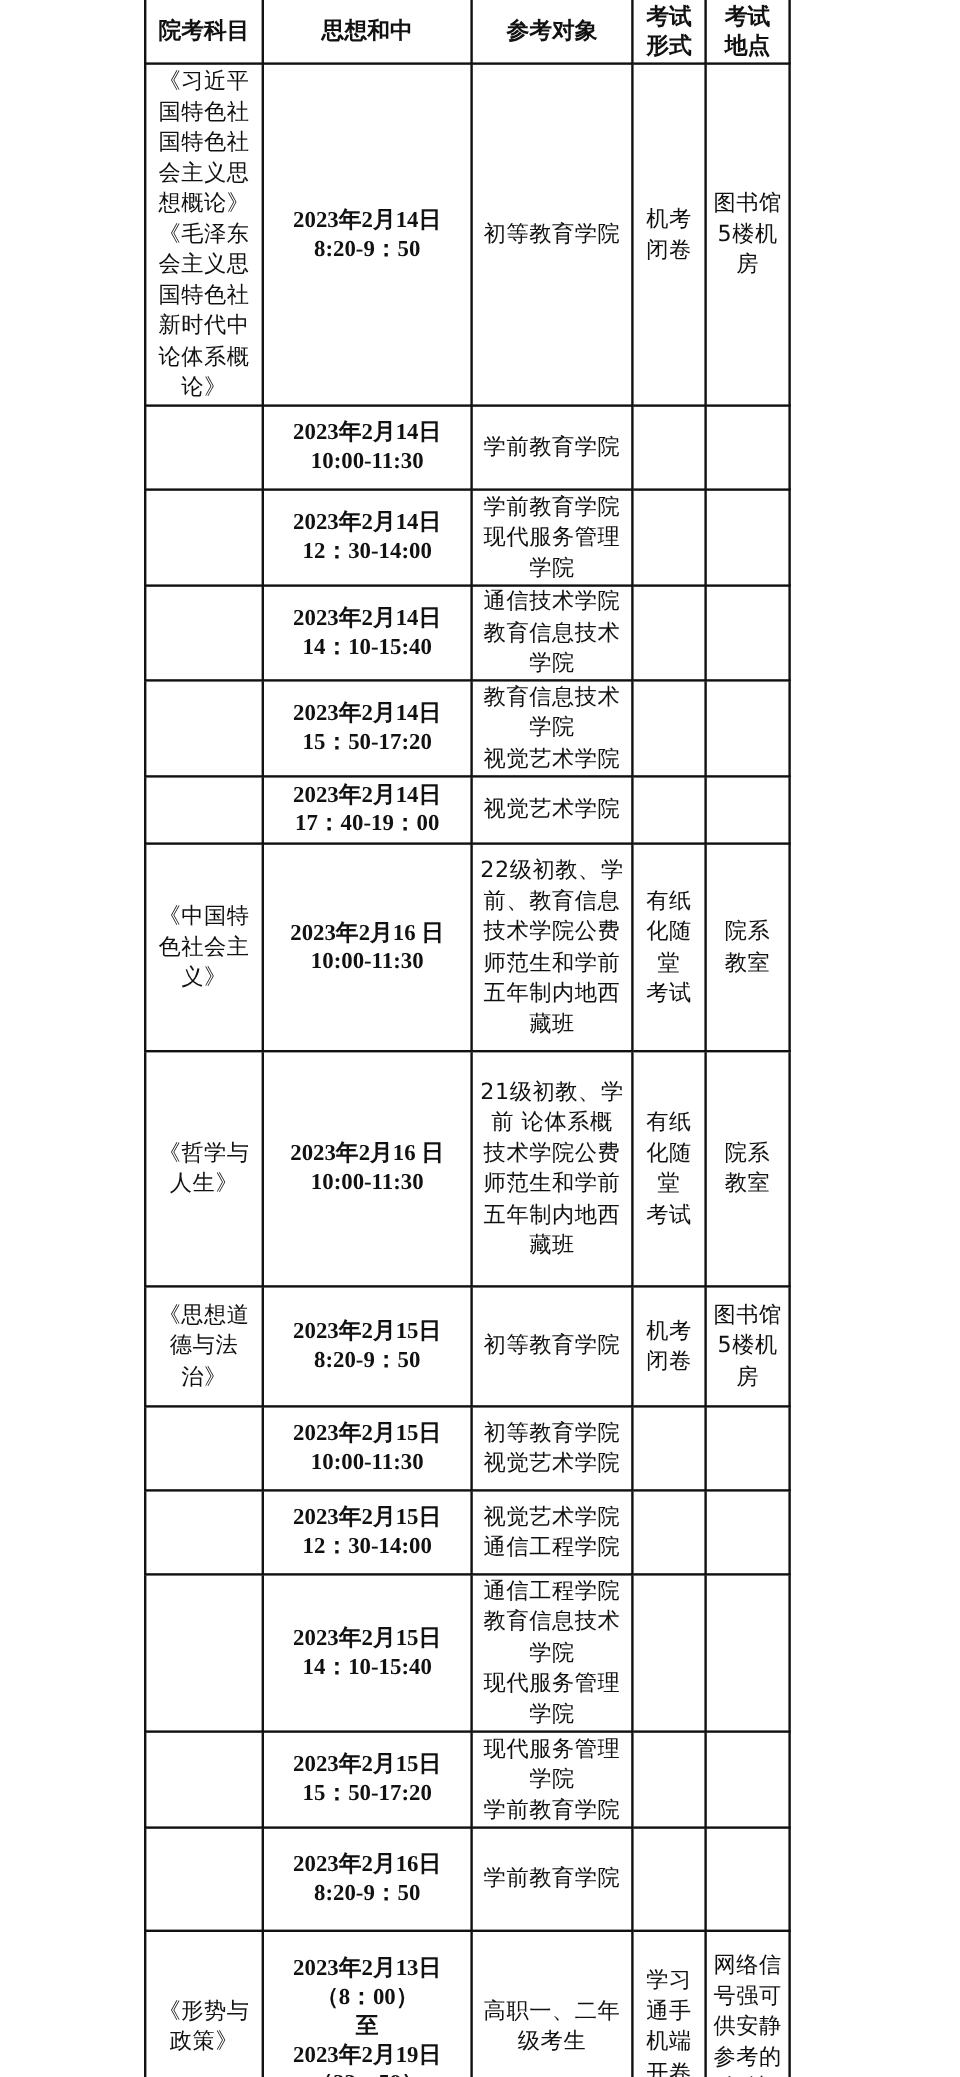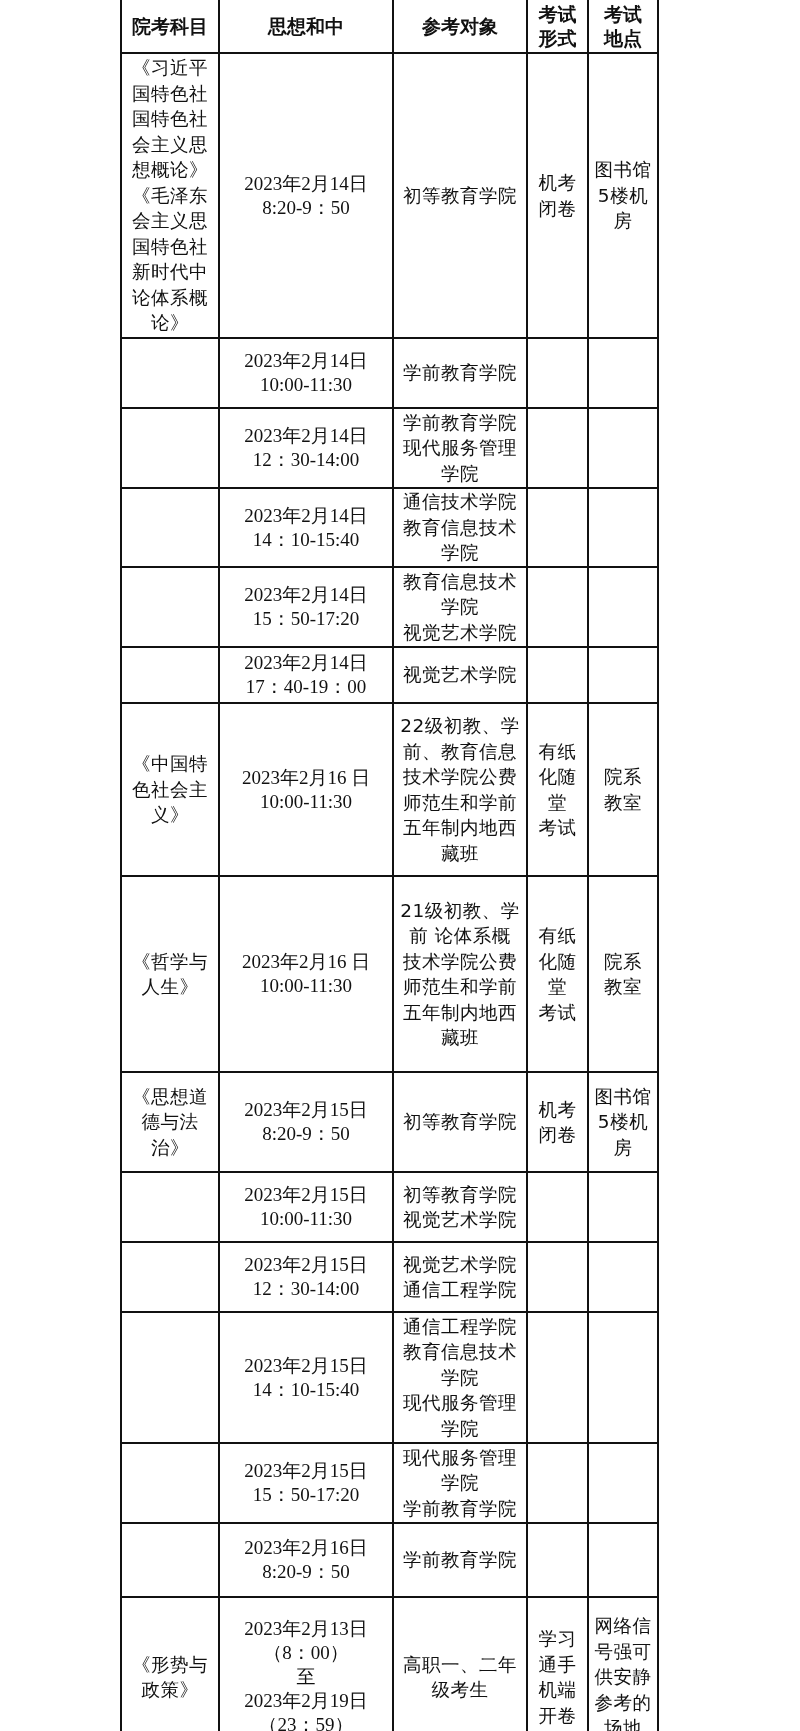--- a/index.html
+++ b/index.html
@@ -37,20 +37,21 @@
   .cjk {
     font-family: "DejaVu Sans", "Liberation Sans", sans-serif;
     font-size: 18.5px;
     line-height: 25.5px;
     letter-spacing: 0.5px;
   }
   .time {
     font-family: "Liberation Serif", "DejaVu Serif", serif;
     font-size: 19px;
     line-height: 24px;
+    font-weight: bold;
   }
   .line { display: block; white-space: nowrap; }
   .col1 { width: 98px; }
   .col2 { width: 174px; }
   .col3 { width: 134px; }
   .col4 { width: 61px; }
   .col5 { width: 70px; }
 </style>
 </head>
 <body>
@@ -311,21 +312,21 @@
           <span class="line">15：50-17:20</span>
         </td>
         <td class="cjk">
           <span class="line">现代服务管理</span>
           <span class="line">学院</span>
           <span class="line">学前教育学院</span>
         </td>
         <td class="cjk"></td>
         <td class="cjk"></td>
       </tr>
-      <tr style="height: 74px;">
+      <tr style="height: 86px;">
         <td class="cjk"></td>
         <td class="time">
           <span class="line">2023年2月16日</span>
           <span class="line">8:20-9：50</span>
         </td>
         <td class="cjk">
           <span class="line">学前教育学院</span>
         </td>
         <td class="cjk"></td>
         <td class="cjk"></td>

